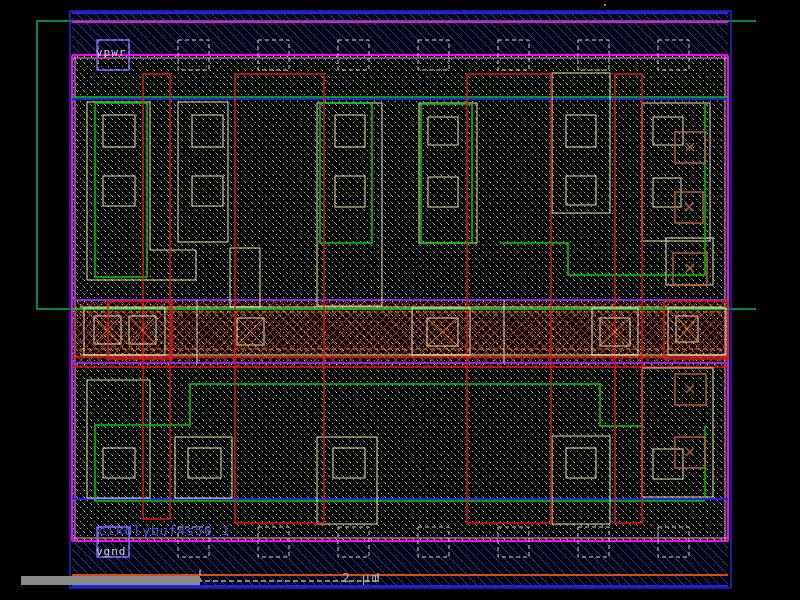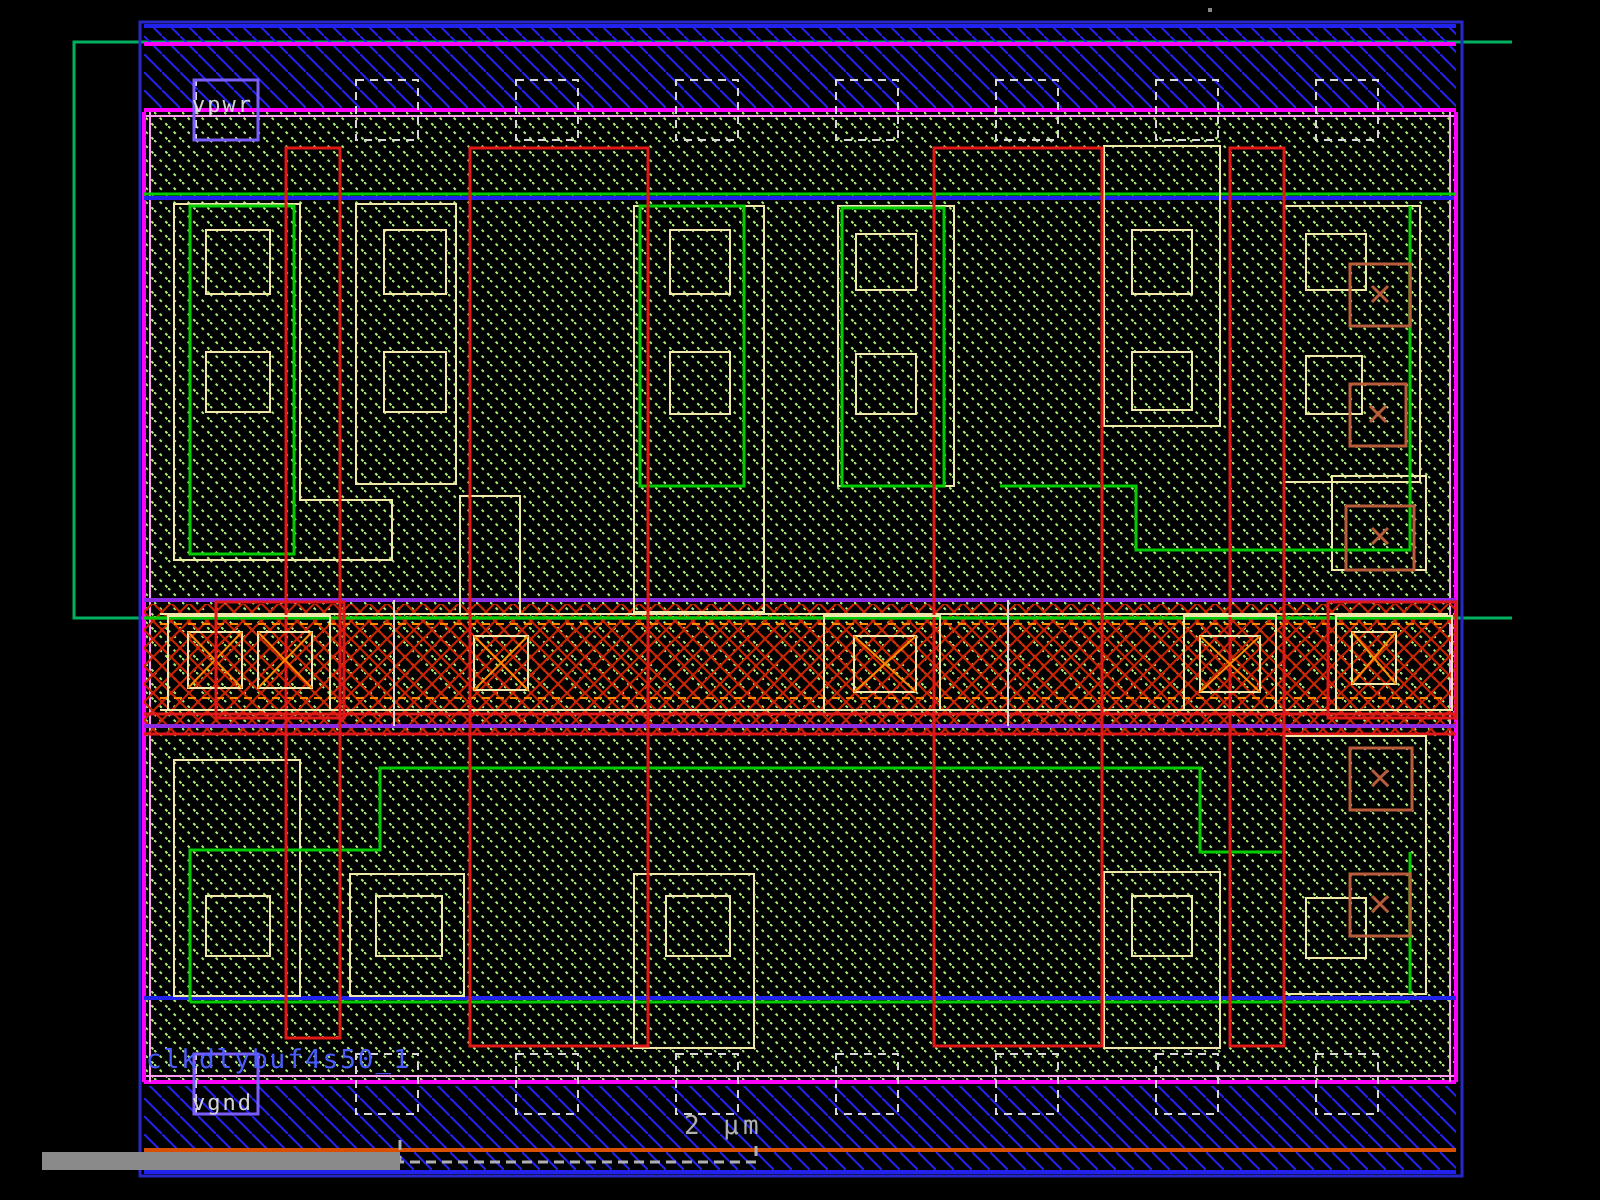--- a/index.html
+++ b/index.html
@@ -26,21 +26,21 @@
   .s-brown  {stroke:var(--licon_brown,#b85c3c);fill:none;stroke-width:1.5;}
   .s-violet {stroke:var(--pin_violet,#7a5cff);fill:none;stroke-width:1.5;}
   .dash     {stroke-dasharray:4 3;}
 
   .h-green-line{stroke:var(--hatch_green,#aaee77);stroke-width:1;stroke-dasharray:1.5 2.5;}
   .h-blue-line {stroke:var(--metal1,#2222ee);stroke-width:1;}
   .h-red-line  {stroke:var(--band_red,#cc2200);stroke-width:1;}
 
   .lbl{position:absolute;white-space:pre;line-height:1;}
   .lbl-pin {color:var(--label_white,#e0e0e0);font-size:11px;letter-spacing:1px;opacity:.95;}
-  .lbl-cell{color:var(--text_blue,#4a5cff);font-size:13px;letter-spacing:1px;}
+  .lbl-cell{color:var(--text_blue,#4a5cff);font-size:13px;letter-spacing:1px;margin-left:25px;}
   .lbl-scale{color:var(--scale_gray,#b0b0b0);font-size:13px;letter-spacing:2px;}
   .scrollbar{position:absolute;left:21px;top:576px;width:179px;height:9px;
              background:var(--scroll_gray,#8a8a8a);}
 </style>
 </head>
 <body>
 
 <div class="stage">
 
 <svg width="800" height="600" viewBox="0 0 800 600">
@@ -241,17 +241,17 @@
   </g>
 
   <g>
     <polyline points="200,570 200,581 378,581 378,570" stroke="var(--scale_gray,#b0b0b0)" fill="none" stroke-width="1.5" stroke-dasharray="5 3"></polyline>
   </g>
 </svg>
 
 <div class="lbl lbl-pin" style="left:96px;top:47px;">vpwr</div>
 <div class="lbl lbl-pin" style="left:96px;top:536px;margin-top:10px;">vgnd</div>
 <div class="lbl lbl-cell" style="left:73px;top:524px;">clkdlybuf4s50_1</div>
-<div class="lbl lbl-scale" style="left:342px;top:557px;">2 µm</div>
+<div class="lbl lbl-scale" style="left:342px;top:571px;">2 µm</div>
 
 <div class="scrollbar"></div>
 
 </div>
 
 </body></html>

